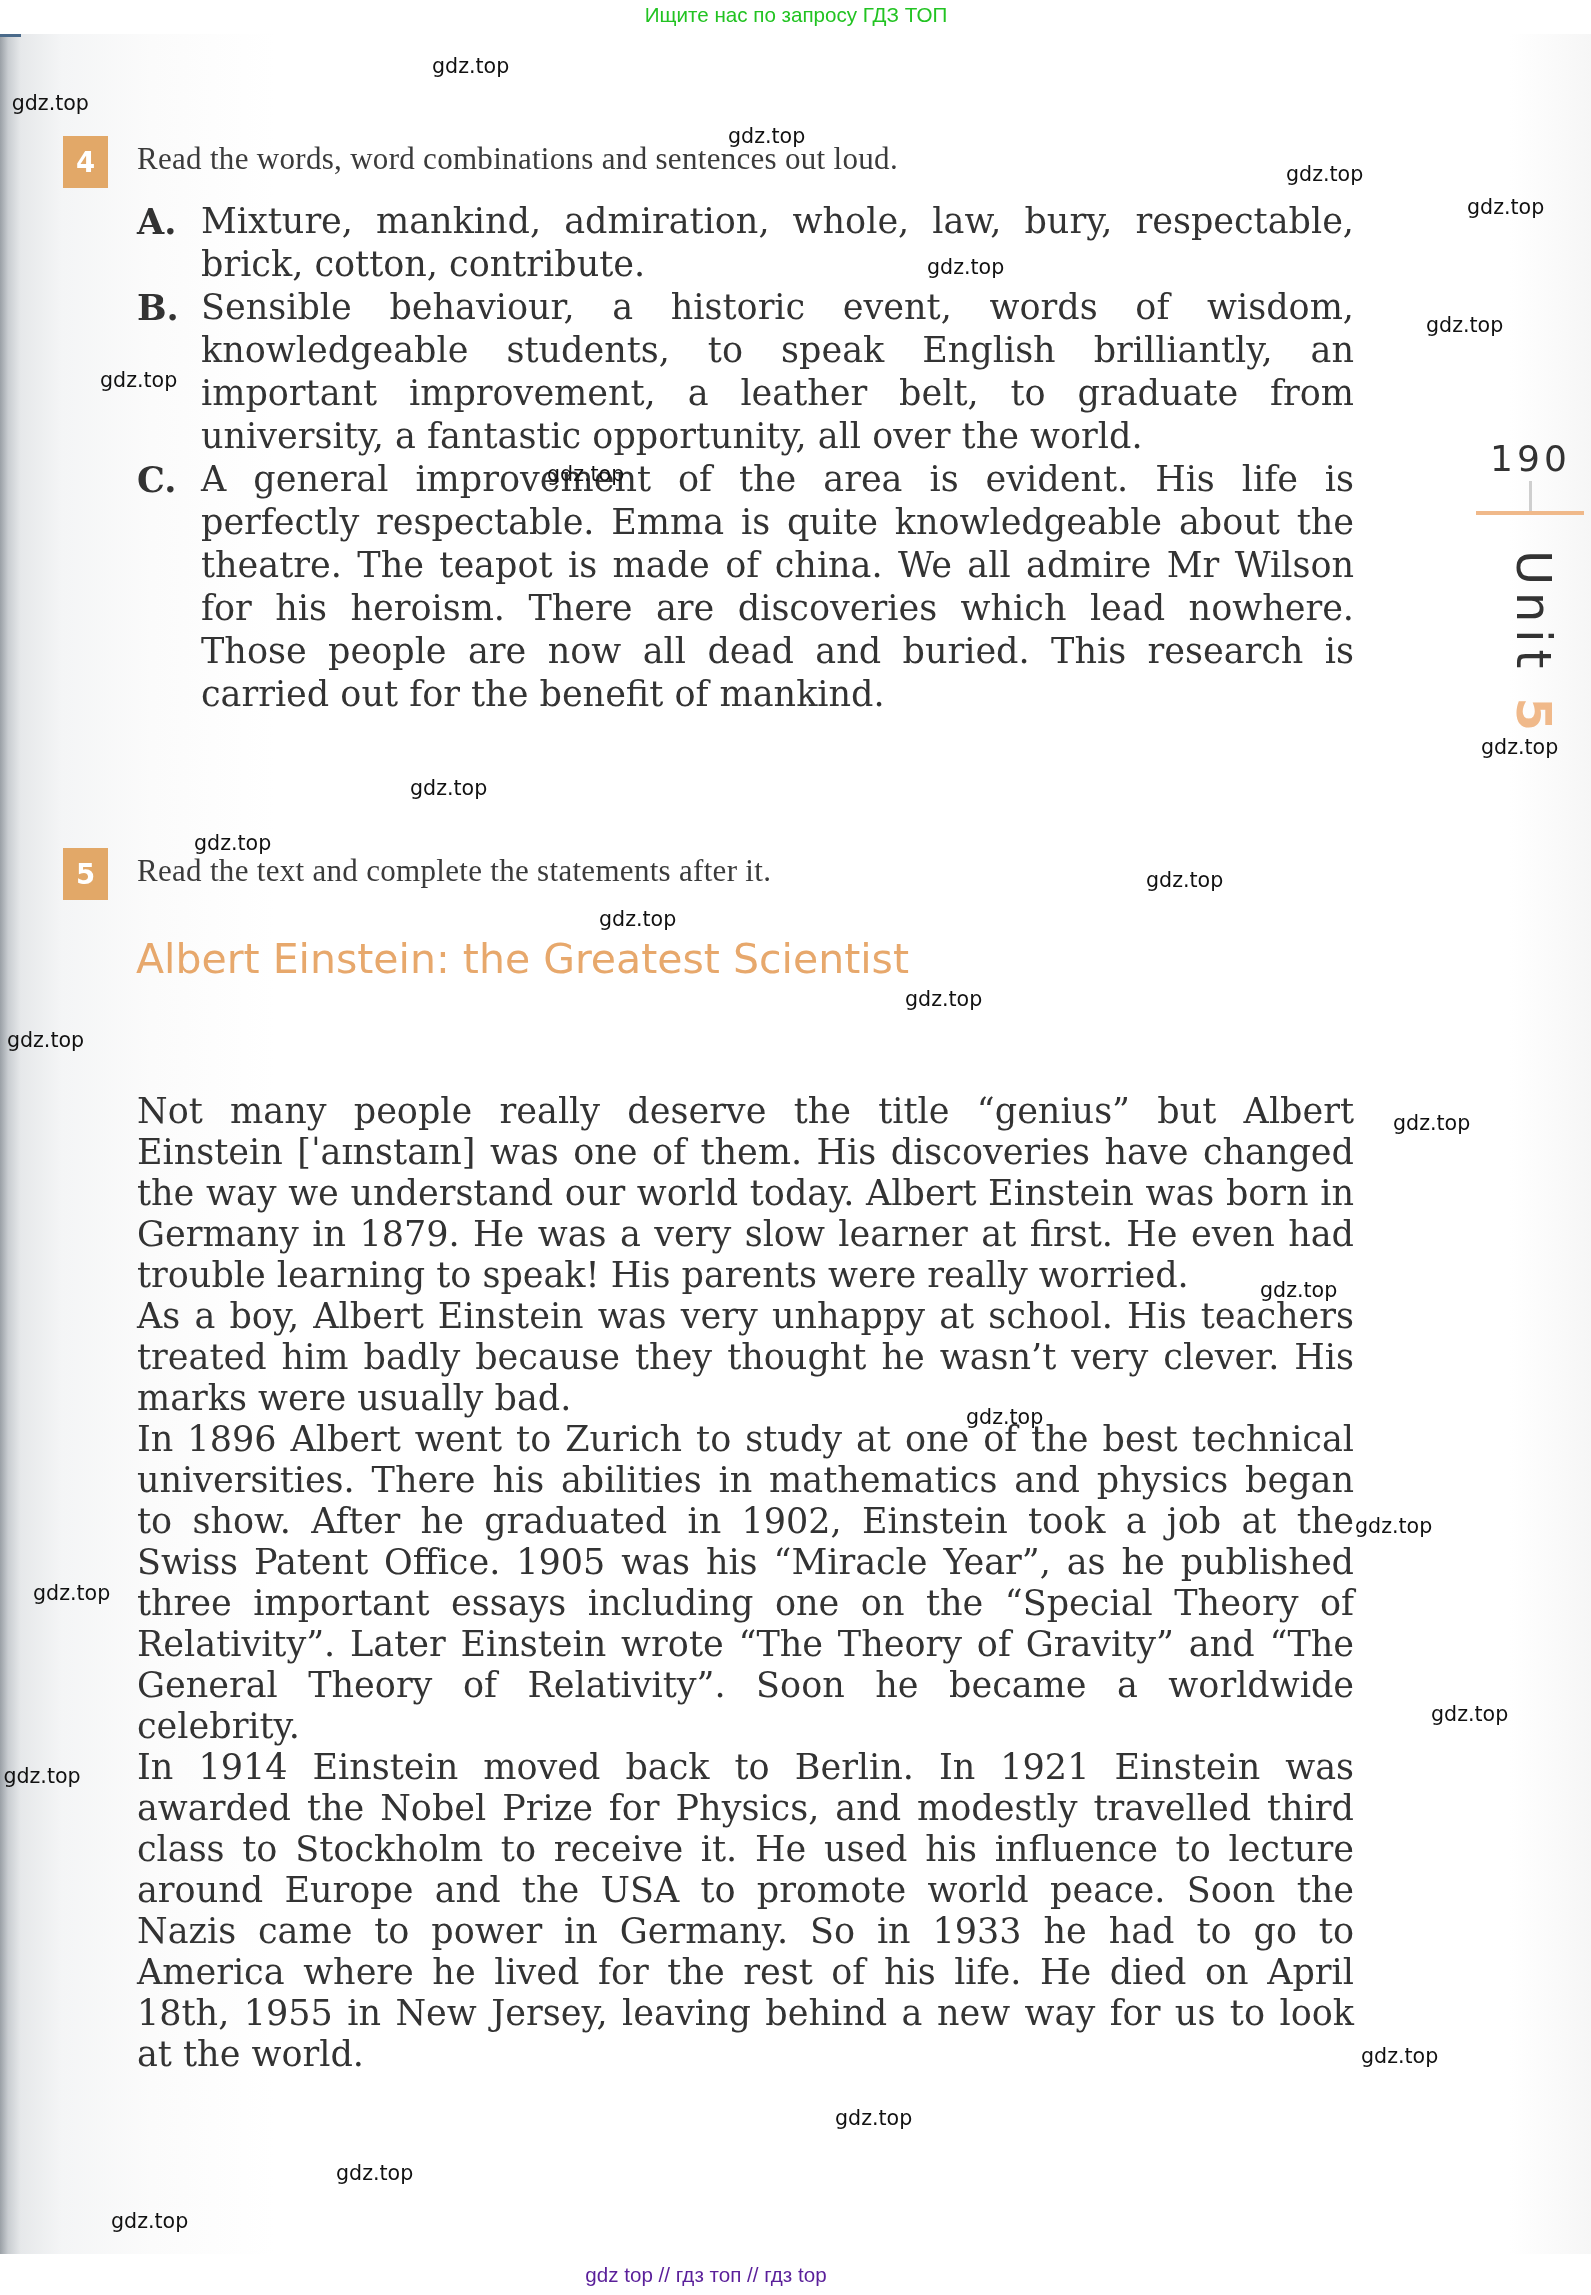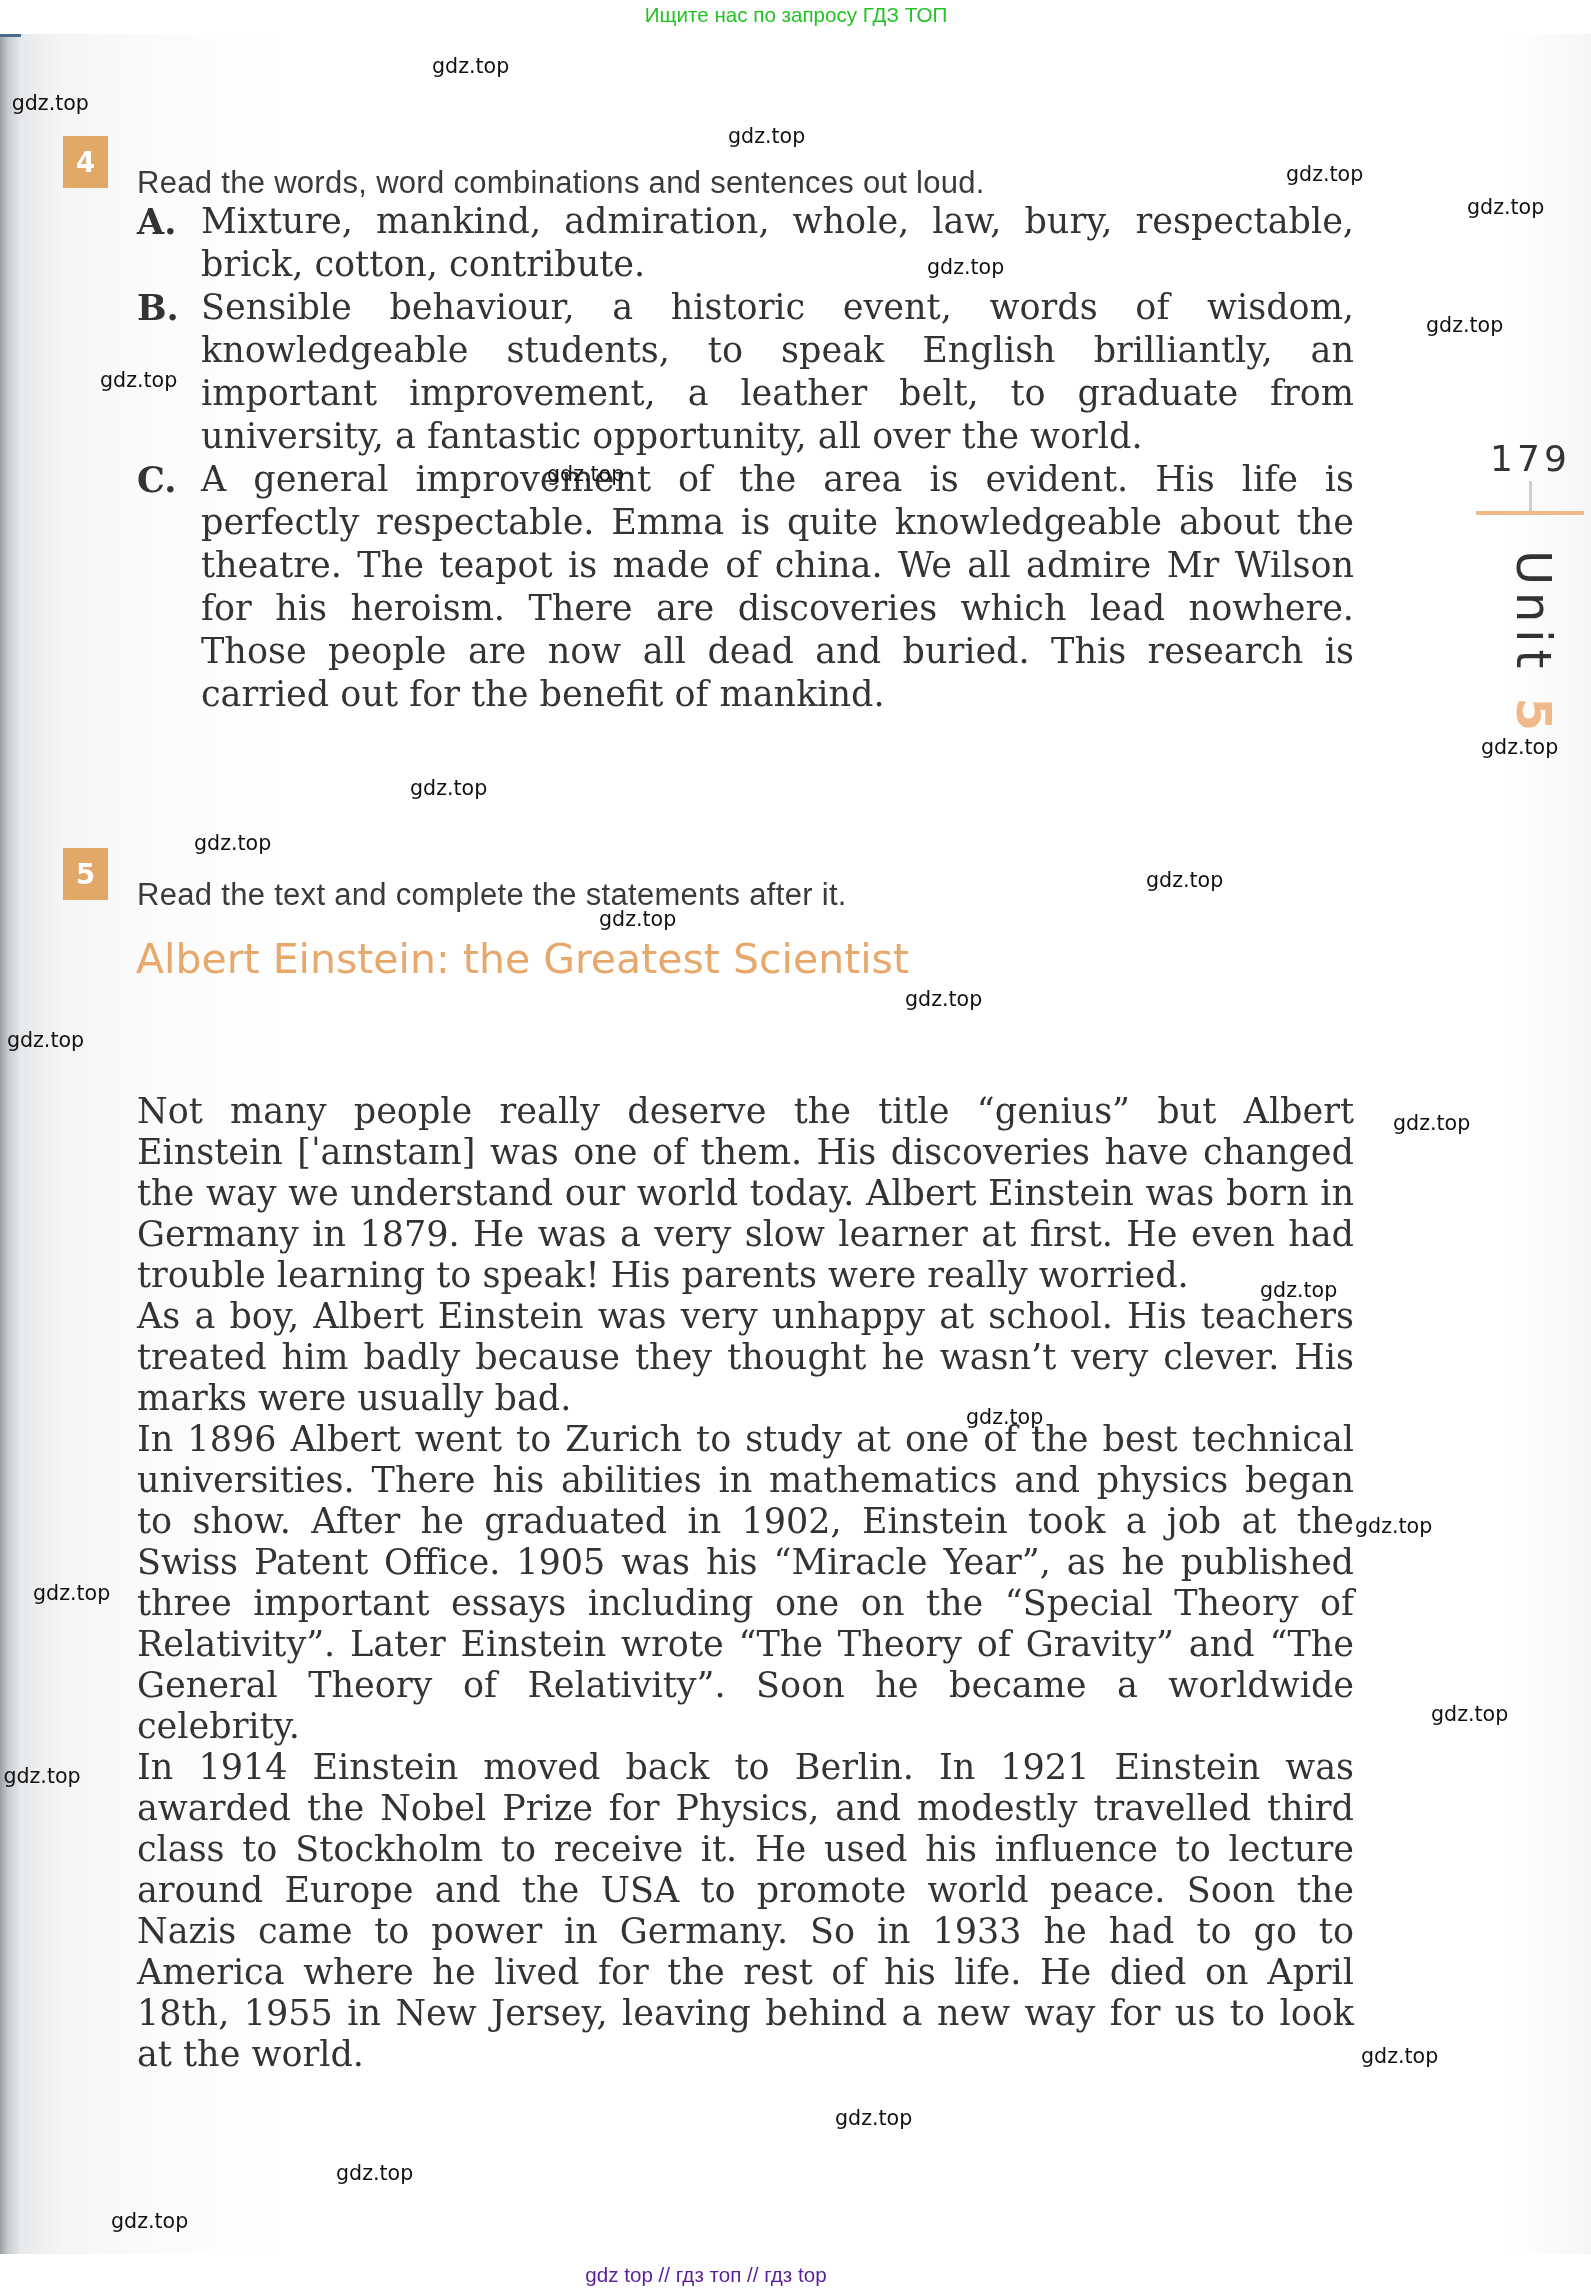--- a/index.html
+++ b/index.html
@@ -24,22 +24,22 @@
     position: absolute; left: 0; top: 2254px; width: 1412px; height: 41px;
     text-align: center; font-family: "Liberation Sans", sans-serif;
     font-size: 20.6px; line-height: 41px; color: #5a1f9a; background: #fff;
   }
   .badge {
     position: absolute; width: 45px; height: 52px; background: #e2a868;
     color: #fff; font-family: "DejaVu Sans", sans-serif; font-weight: bold;
     font-size: 27.5px; line-height: 52px; text-align: center;
   }
   .instr {
-    position: absolute; font-family: Liberation Sans, sans-serif;
-    font-size: 31px; color: #3b3b3b; letter-spacing: 0.3px; white-space: nowrap; margin-top: 24px;
+    position: absolute; font-family: Liberation Serif, serif;
+    font-size: 31px; color: #3b3b3b; letter-spacing: 0.3px; white-space: nowrap;
   }
   .block {
     position: absolute; left: 137px; width: 1217px;
     font-family: "DejaVu Serif", serif; color: #333333;
     font-size: 35px; line-height: 43px; text-align: justify;
   }
   .item { position: relative; padding-left: 64px; }
   .item .lbl { position: absolute; left: 0; top: 0; font-weight: bold; }
   .title {
     position: absolute; left: 136px; width: 1098px;
@@ -98,21 +98,21 @@
   <div>Albert Einstein: the Greatest Scientist</div>
 </div>
 
 <div class="block" style="top:1063px; line-height:41px;margin-top:28px;">
   <div>Not many people really deserve the title “genius” but Al­bert Einstein [ˈaɪnstaɪn] was one of them. His discoveries have changed the way we understand our world today. Al­bert Einstein was born in Germany in 1879. He was a very slow learner at first. He even had trouble learning to speak! His parents were really worried.</div>
   <div>As a boy, Albert Einstein was very unhappy at school. His teachers treated him badly because they thought he wasn’t very clever. His marks were usually bad.</div>
   <div>In 1896 Albert went to Zurich to study at one of the best technical universities. There his abilities in mathematics and physics began to show. After he graduated in 1902, Einstein took a job at the Swiss Patent Office. 1905 was his “Miracle Year”, as he published three important essays including one on the “Special Theory of Relativity”. Later Einstein wrote “The Theory of Gravity” and “The General Theory of Relativity”. Soon he became a worldwide celebrity.</div>
   <div>In 1914 Einstein moved back to Berlin. In 1921 Einstein was awarded the Nobel Prize for Physics, and modestly travelled third class to Stockholm to receive it. He used his influence to lecture around Europe and the USA to pro­mote world peace. Soon the Nazis came to power in Germa­ny. So in 1933 he had to go to America where he lived for the rest of his life. He died on April 18th, 1955 in New Jersey, leaving behind a new way for us to look at the world.</div>
 </div>
 
-<div class="side-num">179</div>
+<div class="side-num">190</div>
 <div class="side-rule-v"></div>
 <div class="side-rule-h"></div>
 <div class="side-unit">
   <span>Unit</span>
   <span class="num">5</span>
 </div>
 
 <div class="wm" style="left:432px; top:54px;">gdz.top</div>
 <div class="wm" style="left:11.7px; top:91px;">gdz.top</div>
 <div class="wm" style="left:728px; top:124px;">gdz.top</div>

